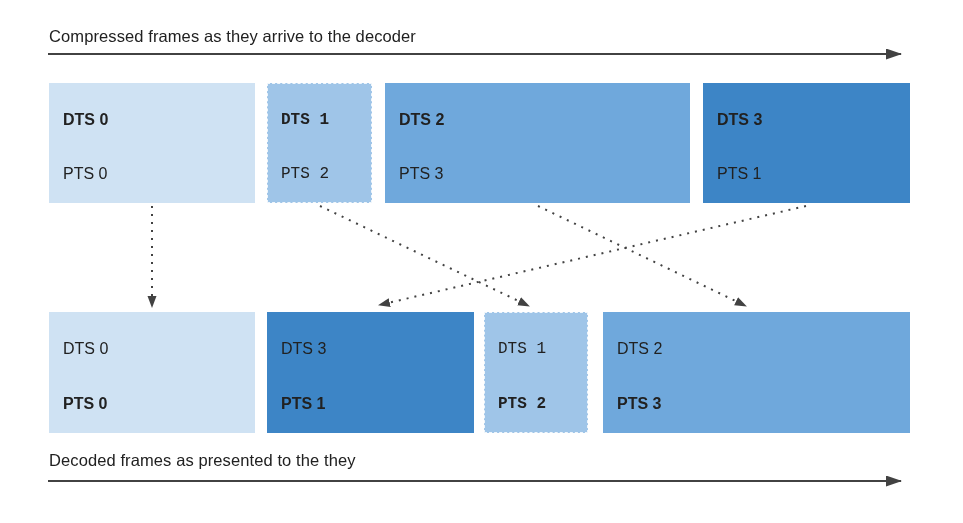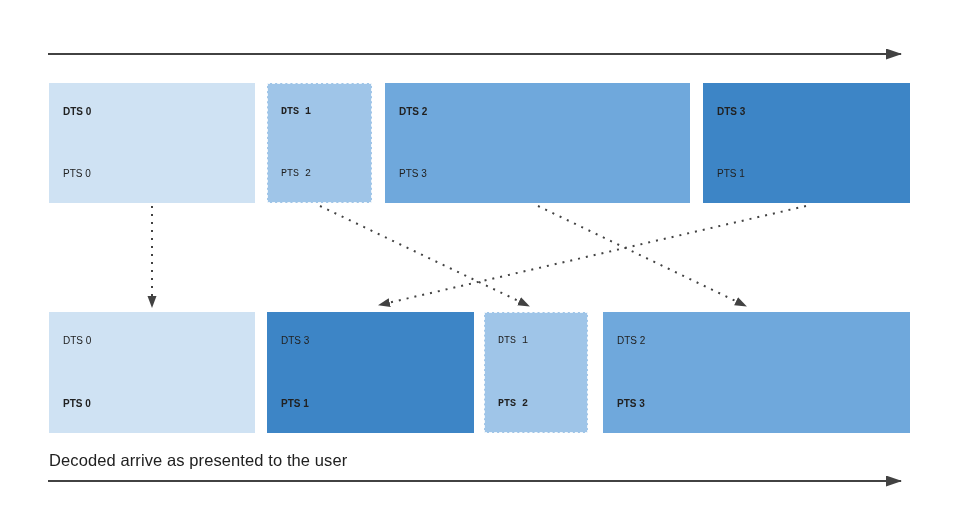--- a/index.html
+++ b/index.html
@@ -23,41 +23,42 @@
   .arrow-layer{
     position:absolute;left:0;top:0;width:963px;height:523px;
     pointer-events:none;
   }
   .frame-box{
     position:absolute;
     box-sizing:border-box;
     display:flex;
     flex-direction:column;
     justify-content:space-between;
-    padding:20px 14px 20px 14px;
+    padding:28px 14px 20px 14px;
     color:#212121;
-    font-size:10px;
+    font-size:16px;
   }
   .frame-box.dashed{
     outline:1px dashed rgba(255,255,255,0.85);
     outline-offset:-1px;
     font-family:Liberation Mono, monospace;
   }
   .lbl{line-height:18px;}
   .b{font-weight:700;}
   .row-top{top:83px;height:120px;}
   .row-bottom{top:312px;height:121px;}
 </style>
 </head>
 <body>
 
 <div class="canvas">
 
+  <div class="section-title title-top">Compressed frames as they arrive to the decoder</div>
 
-  <div class="section-title title-bottom">Decoded arrive as presented to the user</div>
+  <div class="section-title title-bottom">Decoded frames as presented to the they</div>
 
   <svg class="arrow-layer" viewBox="0 0 963 523">
     <defs>
       <marker id="headSolid" markerUnits="userSpaceOnUse" markerWidth="18" markerHeight="13" refX="15" refY="5.5" orient="auto">
         <path d="M0,0 L16,5.5 L0,11 Z" fill="#424242"></path>
       </marker>
       <marker id="headDot" markerUnits="userSpaceOnUse" markerWidth="14" markerHeight="11" refX="11" refY="4.5" orient="auto">
         <path d="M0,0 L12,4.5 L0,9 Z" fill="#424242"></path>
       </marker>
     </defs>

